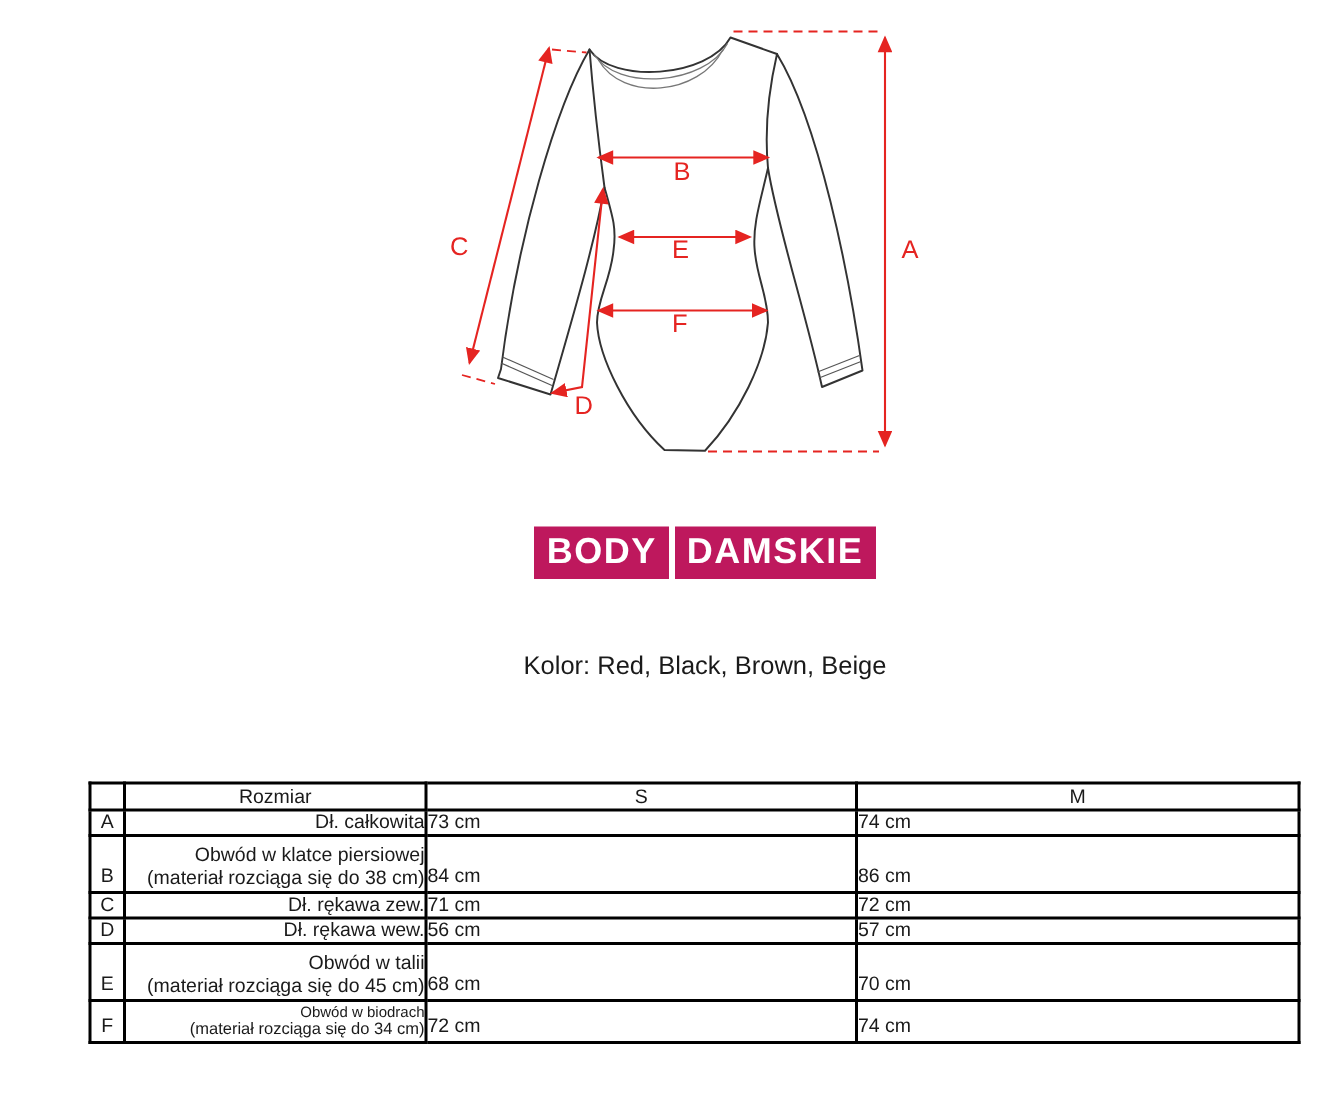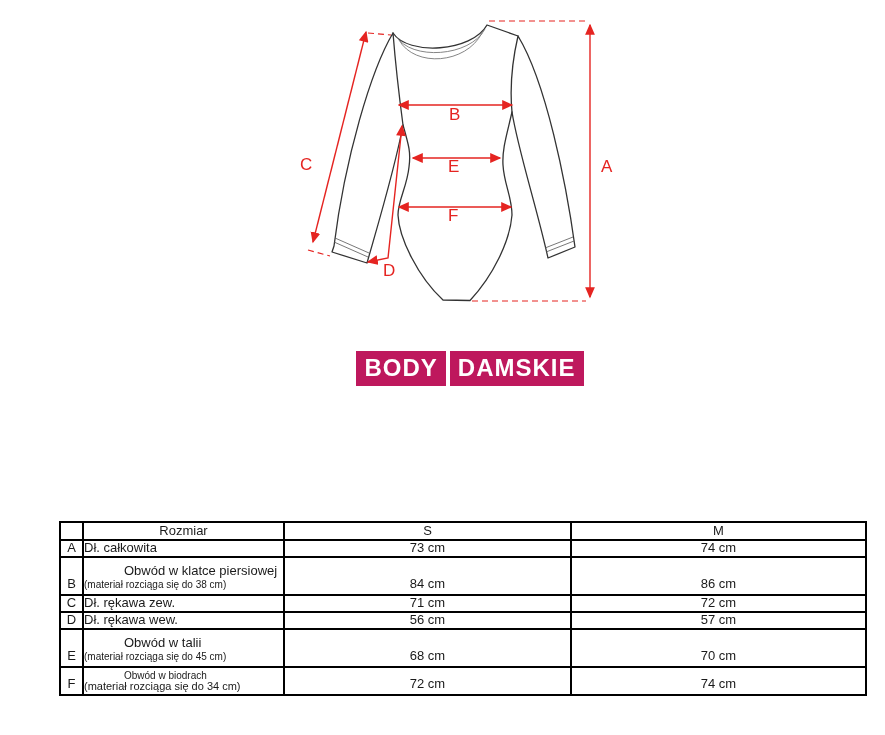--- a/index.html
+++ b/index.html
@@ -40,27 +40,27 @@
   }
   col.c-letter{width:23px;}
   col.c-name{width:201px;}
   col.c-s{width:287px;}
   col.c-m{width:295px;}
   tr.hrow{height:18px;}
   tr.r-single{height:17px;}
   tr.r-double{height:38px;}
   tr.r-double-sm{height:28px;}
   .cell-letter{text-align:center;font-size:12.5px;}
-  .cell-name{text-align:left;padding-left:6px;}
-  .cell-val{text-align:center;}
+  .cell-name{text-align:right;padding-left:6px;}
+  .cell-val{text-align:left;}
   .hdr{text-align:center;font-size:13.5px;}
   tr.r-double .cell-letter,tr.r-double .cell-val,
   tr.r-double-sm .cell-letter,tr.r-double-sm .cell-val{vertical-align:bottom;padding-bottom:2px;}
   .rname{font-size:13px;padding-top:3px;margin-left:40px;}
-  .rsub{font-size:10px;}
+  .rsub{font-size:13px;}
   tr.r-double-sm .rname{padding-top:1px;font-size:10px;}
   tr.r-double-sm .rsub{font-size:11px;line-height:1.05;}
   
   .note{
     position:absolute;left:59px;top:711px;width:806px;
     text-align:center;font-size:11.5px;color:#111;
   }
 </style>
 </head>
 <body>
@@ -125,20 +125,21 @@
       <text x="300" y="170">C</text>
       <text x="383" y="276">D</text>
       <text x="448" y="172">E</text>
       <text x="448" y="221">F</text>
     </g>
   </svg>
 
   <div class="tline title-main">
     <span>BODY</span><span>DAMSKIE</span>
   </div>
+  <div class="tline colors">Kolor: Red, Black, Brown, Beige</div>
 
   <table class="size">
     <colgroup>
         <col class="c-letter">
         <col class="c-name">
         <col class="c-s">
         <col class="c-m">
       </colgroup>
     <tbody>
         <tr class="hrow">

